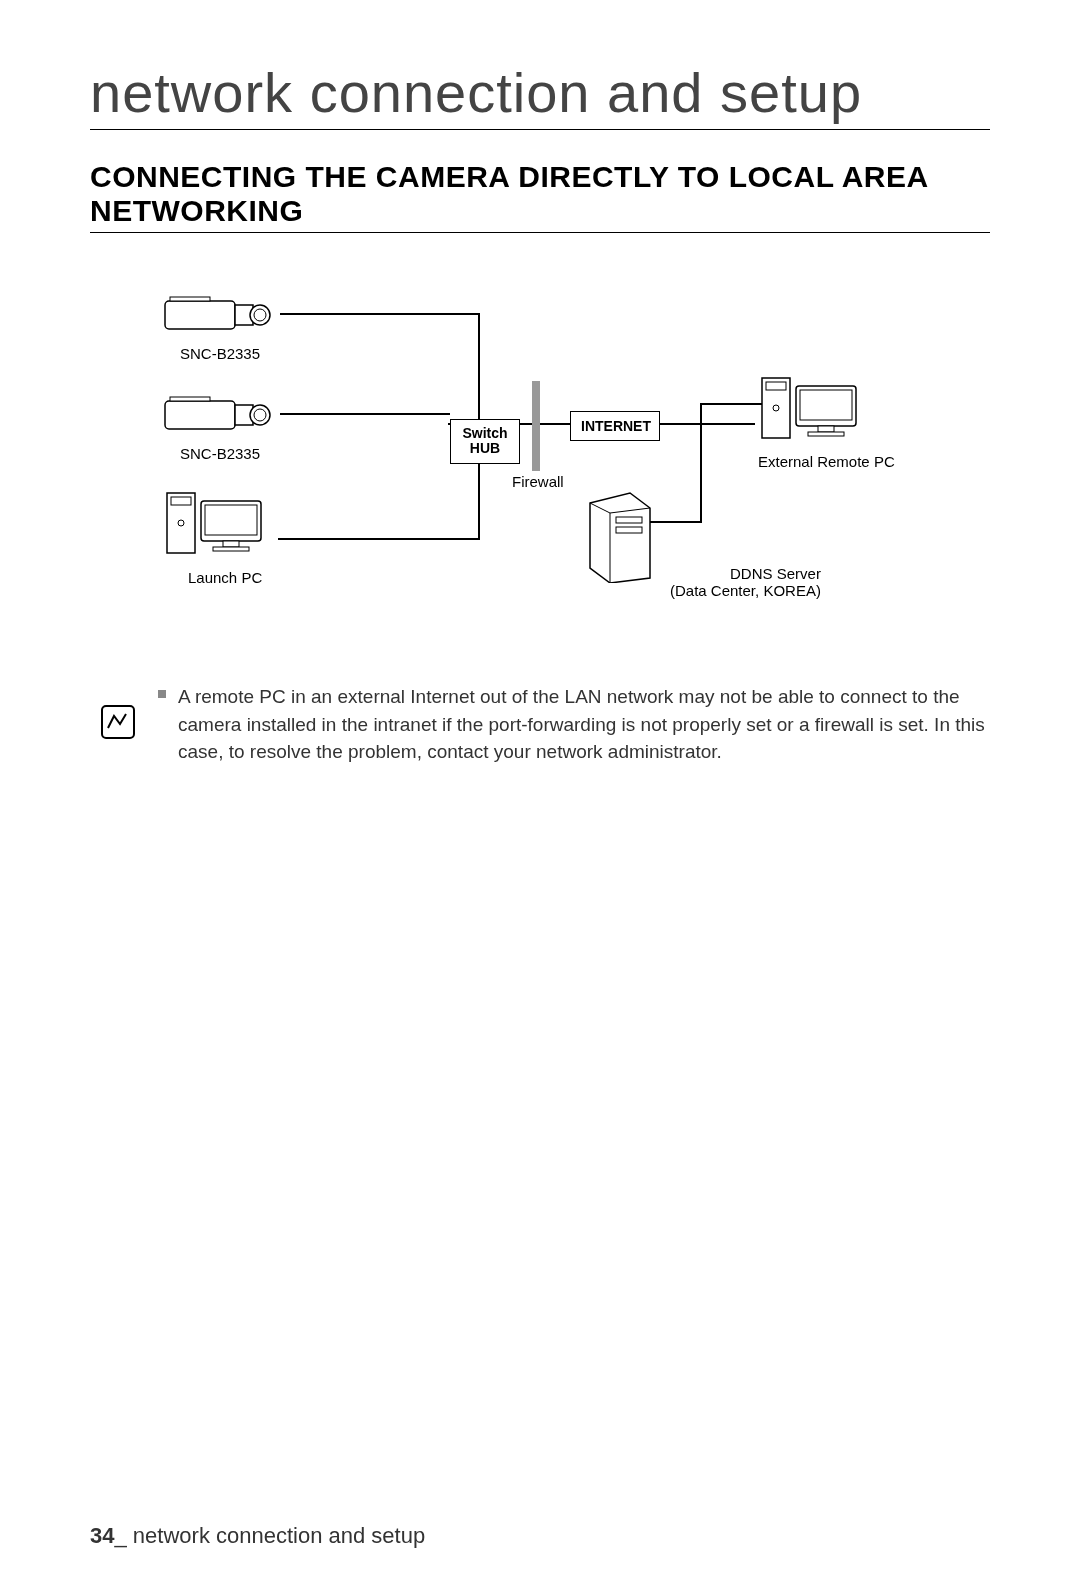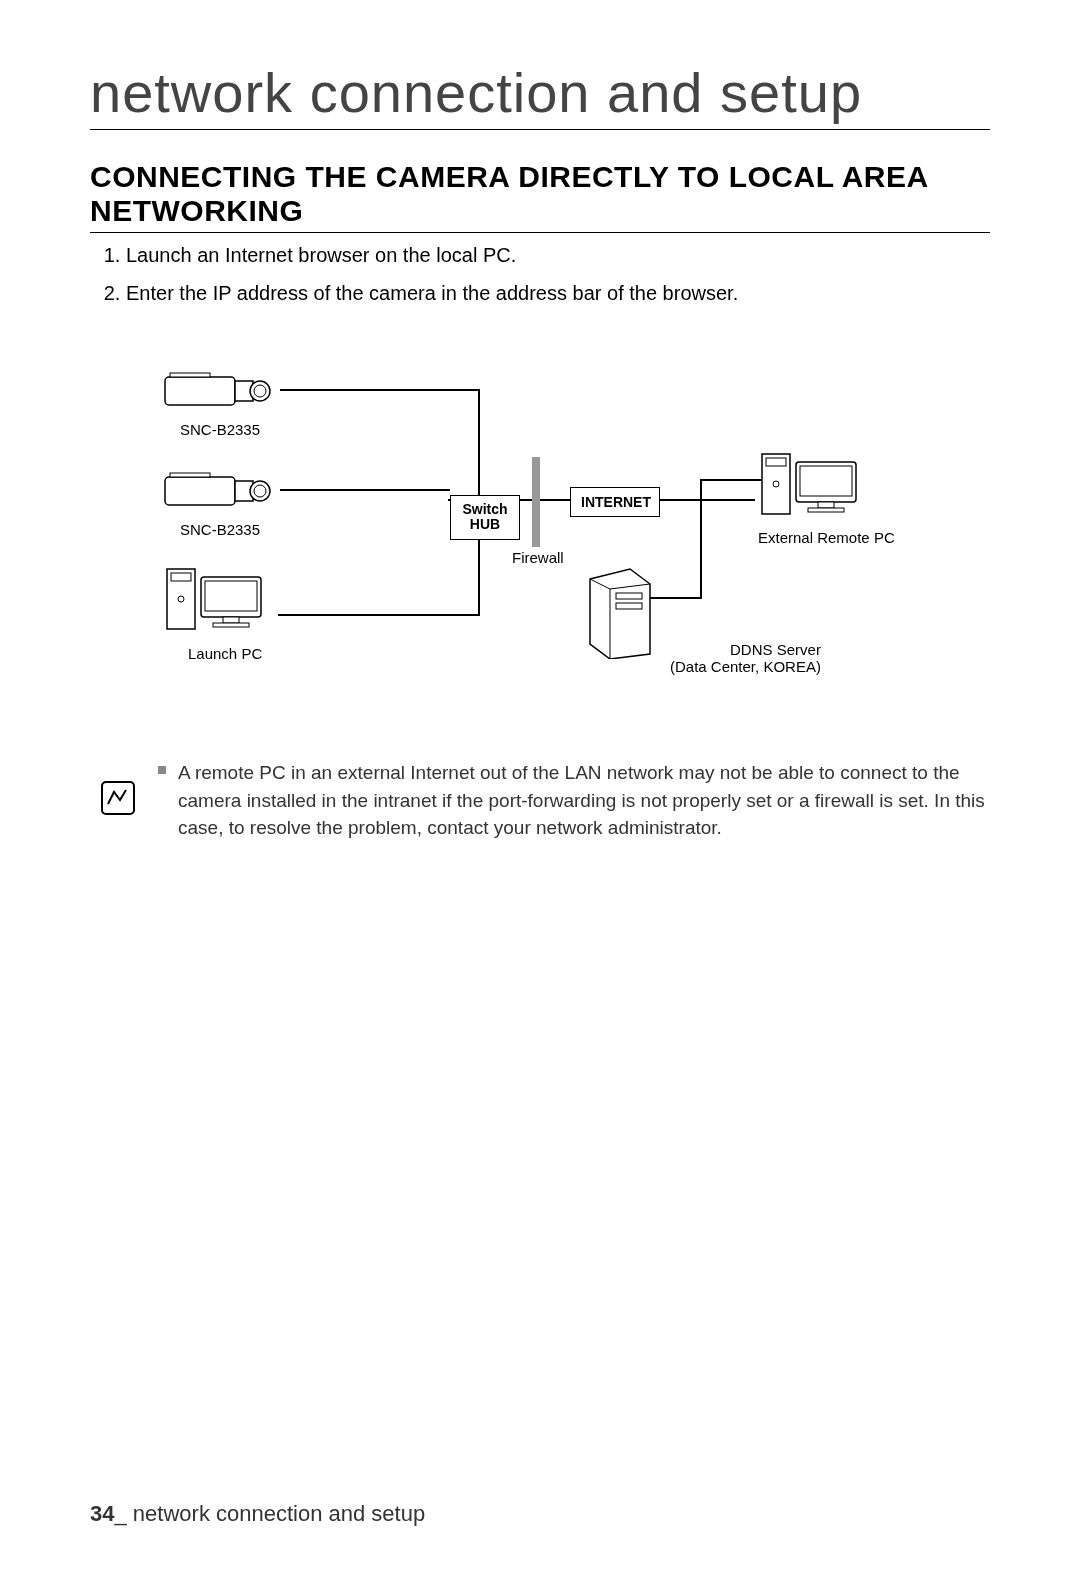--- a/index.html
+++ b/index.html
@@ -18,37 +18,33 @@
   .pc svg{width:110px;height:80px}
   .server{position:absolute;width:80px;height:100px}
   .server svg{width:80px;height:100px}
   .firewall-bar{position:absolute;width:8px;height:90px;background:#999}
   .wire{position:absolute;background:#000}
   .note-block{display:flex;margin:30px 0 0 10px;align-items:center}
   .note-icon{flex:0 0 40px;margin-right:18px}
   .note-icon svg{width:36px;height:36px}
   .note-text{font-size:19px;line-height:1.45;color:#333;position:relative;padding-left:20px}
   .note-text:before{content:"";position:absolute;left:0;top:7px;width:8px;height:8px;background:#888}
-  .footer{position:absolute;left:90px;bottom:44px;font-size:22px;color:#333}
+  .footer{position:absolute;left:90px;bottom:22px;font-size:22px;color:#333}
   .footer .pg{font-weight:700}
 </style>
 </head>
 <body>
 
 <div class="page">
 
   <h1 class="chapter-title">network connection and setup</h1>
 
   <h2 class="section-title">CONNECTING THE CAMERA DIRECTLY TO LOCAL AREA NETWORKING</h2>
 
 
-  <ol class="steps">
-    <li><span>Launch an Internet browser on the local PC.</span></li>
-    <li><span>Enter the IP address of the camera in the address bar of the browser.</span></li>
-  </ol>
 
   <div class="diagram">
 
     <div class="wire" style="left:120px;top:40px;width:200px;height:2px"></div>
     <div class="wire" style="left:318px;top:40px;width:2px;height:110px"></div>
     <div class="wire" style="left:120px;top:140px;width:170px;height:2px"></div>
     <div class="wire" style="left:118px;top:265px;width:202px;height:2px"></div>
     <div class="wire" style="left:318px;top:160px;width:2px;height:107px"></div>
     <div class="wire" style="left:288px;top:150px;width:70px;height:2px"></div>
     <div class="wire" style="left:350px;top:150px;width:60px;height:2px"></div>

